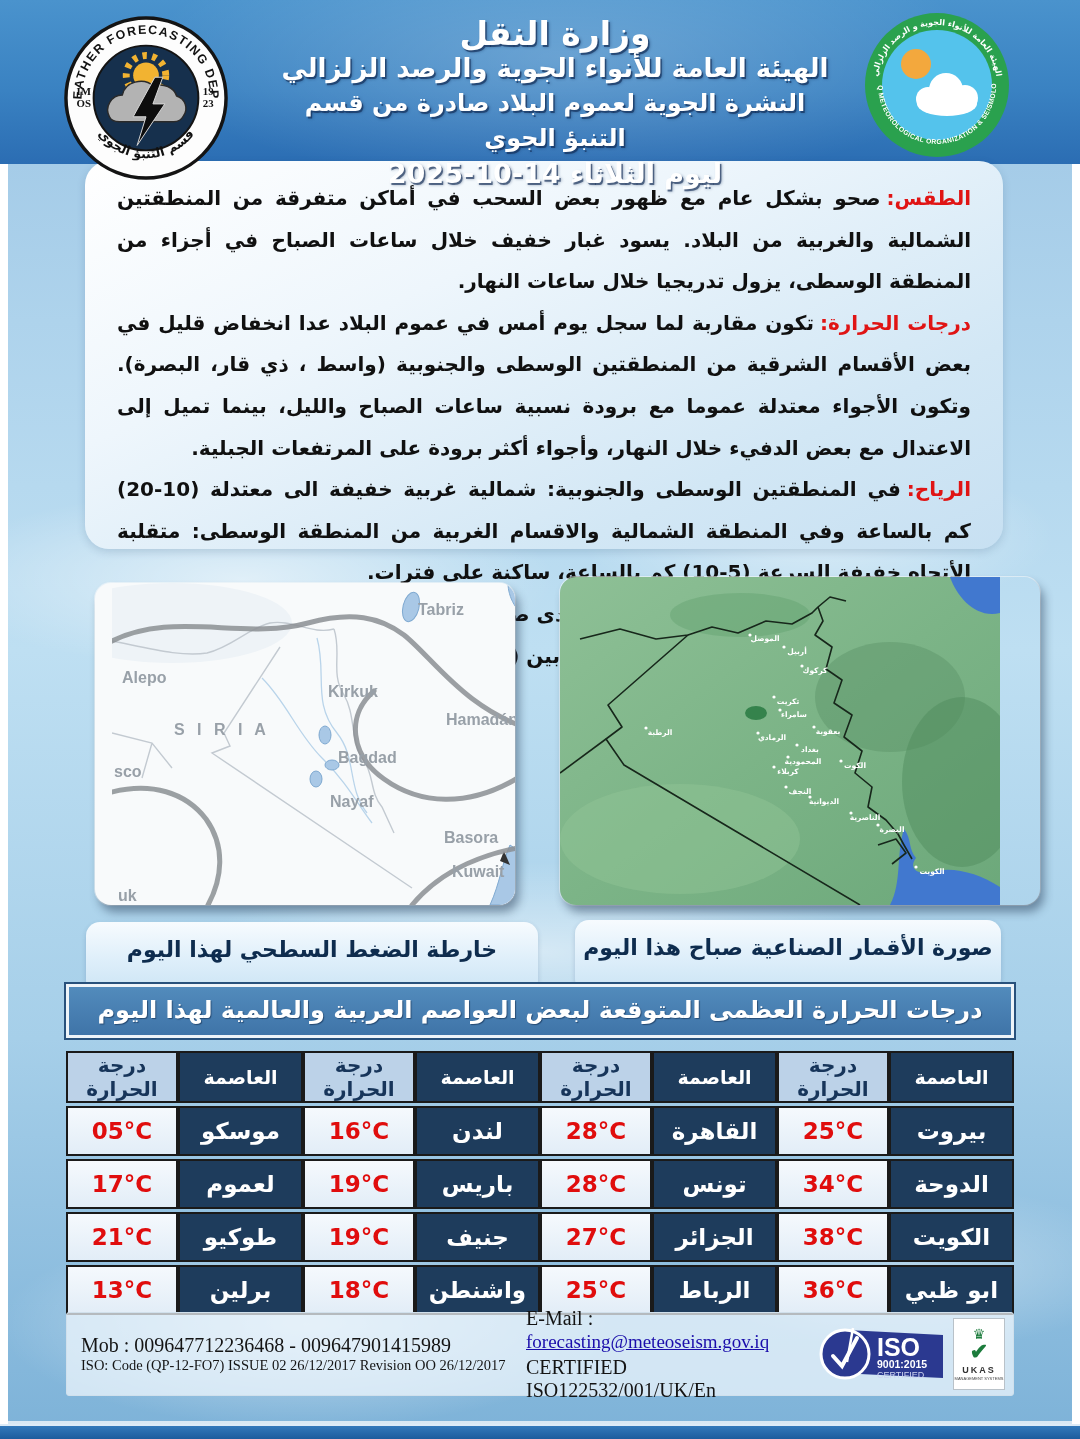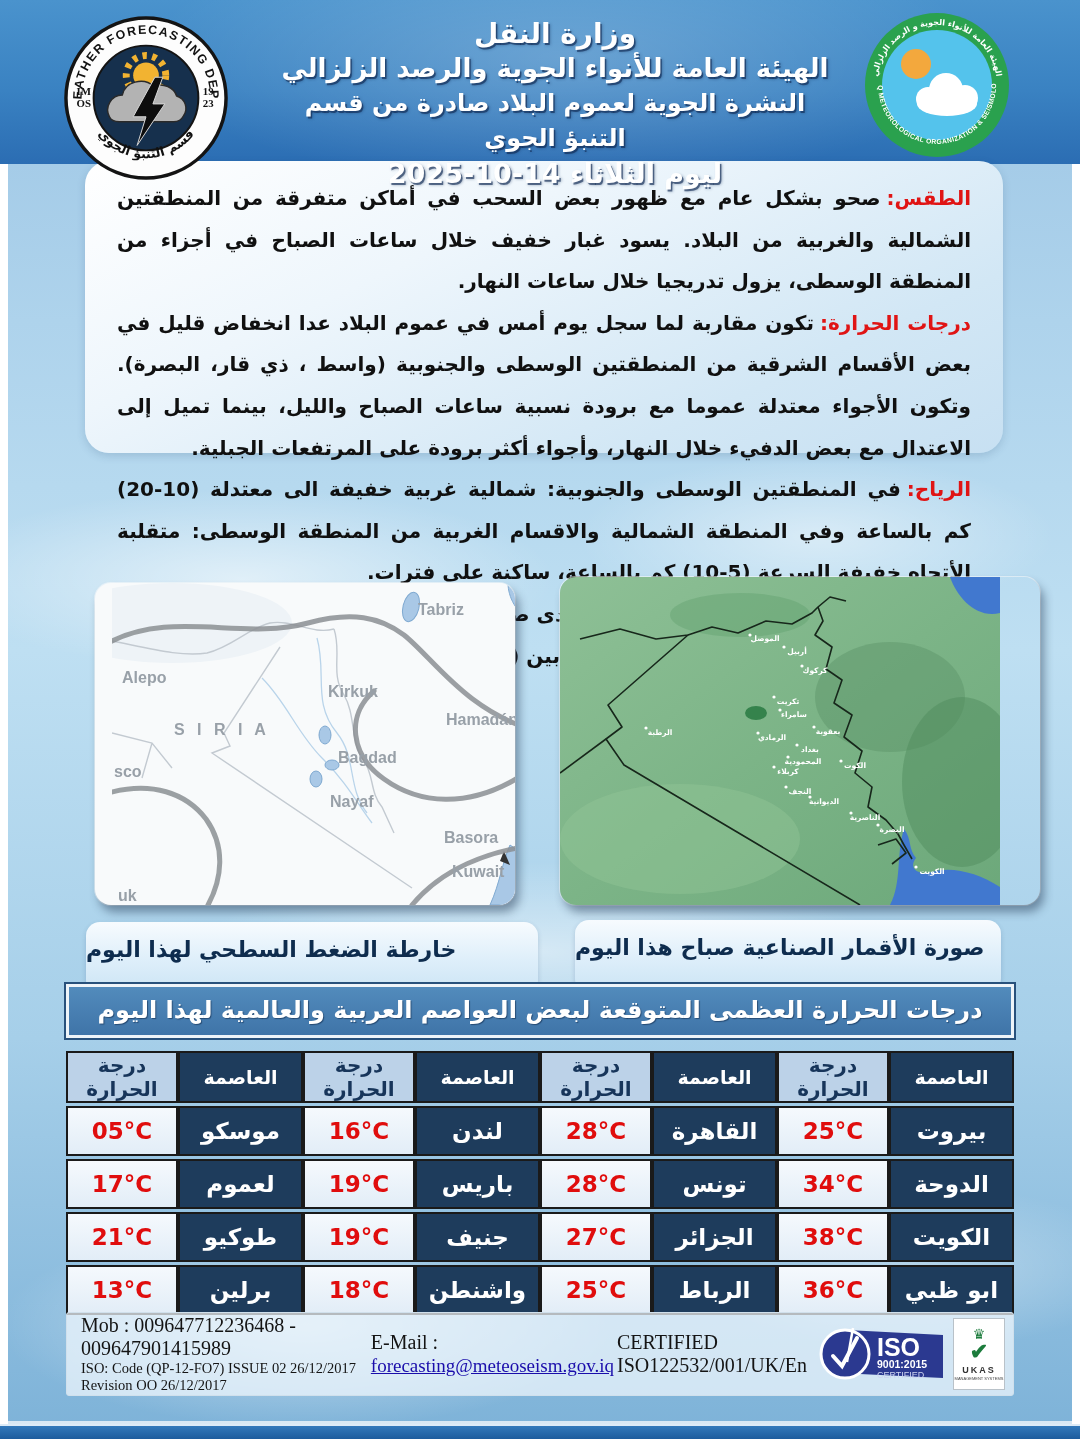--- a/index.html
+++ b/index.html
@@ -15,43 +15,43 @@
       radial-gradient(30% 8% at 85% 88%, rgba(255,255,255,.35), transparent 72%),
       linear-gradient(180deg,#9cc5e4 0%,#aed3ec 22%,#bedff2 45%,#a6cfe9 72%,#7db2d8 100%);
   }
   
   .band { position:absolute; left:0; right:0; top:0; height:164px; z-index:1;
     background: radial-gradient(60% 120% at 52% 35%, rgba(255,255,255,.22), transparent 65%),
                 linear-gradient(180deg,#4a93cd 0%,#3a82c2 55%,#2b6db3 100%); }
   .titles { position:absolute; left:280px; right:250px; top:16px; z-index:3; text-align:center;
     color:#fff; font-weight:bold; direction:rtl;
     text-shadow:1.5px 1.5px 0 rgba(16,42,84,.6), 2px 2px 3px rgba(16,42,84,.4); }
-  .titles .t1 { font-size:28px; line-height:35px; }
+  .titles .t1 { font-size:33px; line-height:35px; }
   .titles .t2 { font-size:26px; line-height:35px; }
   .titles .t3 { font-size:24px; line-height:35px; }
   .titles .t4 { font-size:27px; line-height:36px; }
   .logo { position:absolute; z-index:4; }
   .logo.left { left:62px; top:14px; }
   .logo.right { left:862px; top:10px; }
   
-  .panel { position:absolute; left:85px; top:161px; width:918px; height:292px; z-index:2;
+  .panel { position:absolute; left:85px; top:161px; width:918px; height:388px; z-index:2;
     border-radius:24px; background:linear-gradient(155deg,#ffffff 0%,#eef6fc 35%,#d2e7f5 75%,#c7e0f2 100%);
     box-shadow:0 3px 8px rgba(40,70,110,.18); padding:17px 32px 0 32px;
     direction:rtl; text-align:justify; }
   .panel p { font-size:20px; font-weight:bold; color:#101010; line-height:2.08; }
   .panel .lbl { color:#e01414; margin-left:6px; }
   
   .map { position:absolute; z-index:2; border-radius:16px; overflow:hidden;
     box-shadow:4px 7px 10px rgba(25,45,70,.45), 0 0 0 1px rgba(255,255,255,.55); }
   .map.pressure { left:95px; top:583px; width:420px; height:322px; background:#f8fafb;padding-left:17px; }
   .map.satellite { left:560px; top:577px; width:480px; height:328px; }
   .pill { position:absolute; z-index:2; height:72px; border-radius:14px;
     background:linear-gradient(180deg,#f7fbfe 0%,#ddeefa 55%,#cbe4f4 100%);
     box-shadow:0 2px 5px rgba(40,70,110,.2);
-    color:#0e2c4e; font-weight:bold; font-size:22px; text-align:left; line-height:56px; direction:rtl; }
+    color:#0e2c4e; font-weight:bold; font-size:22px; text-align:center; line-height:56px; direction:rtl; }
   .pill.left { left:86px; top:922px; width:452px; }
   .pill.right { left:575px; top:920px; width:426px; }
   
   .tbl-title { position:absolute; left:66px; top:984px; width:948px; height:54px; z-index:2;
     background:linear-gradient(180deg,#528bbc 0%,#3f74a8 100%);
     border:3px solid #eef4f9; outline:2px solid #28517c;
     color:#fff; font-weight:bold; font-size:24px; text-align:center; line-height:46px; direction:rtl;
     text-shadow:1px 1px 1px rgba(10,30,60,.5); }
   table.temps { position:absolute; left:66px; top:1048px; width:948px; z-index:2;
     direction:rtl; border-collapse:separate; border-spacing:0 3px; table-layout:fixed; }
@@ -61,21 +61,21 @@
   td.cap { height:50px; background:#1e3c5c; color:#fff; font-size:23px; font-weight:bold; }
   td.deg { height:50px; background:linear-gradient(180deg,#f5f9fd,#e2edf7); color:#e00d0d; font-size:23px; font-weight:bold; }
   
   .footer { position:absolute; left:66px; top:1312px; width:948px; height:84px; z-index:2;
     background:rgba(241,248,253,.72); border:1px solid #d0e0ec; border-radius:3px;
     display:flex; align-items:center; padding:0 8px 0 14px; gap:10px;
     font-family:"Liberation Serif", serif; color:#141414; }
   .f-left { width:435px; display:flex; flex-direction:column; }
   .f-left .mob { font-size:20px; }
   .f-left .isoline { font-size:14.5px; }
-  .f-mid { flex:1; display:flex; flex-direction:row; gap:3px; }
+  .f-mid { flex:1; display:flex; flex-direction:column; gap:3px; }
   .f-mid .emailrow { font-size:20px; }
   .f-mid .cert { font-size:20px; }
   .f-mid a { color:#1a0dab; text-decoration:underline; font-size:19px; }
   .badges { display:flex; align-items:center; gap:8px; }
   .ukas { width:52px; height:72px; background:#fff; border:1px solid #b9c2c9;
     display:flex; flex-direction:column; align-items:center; justify-content:center;
     font-family:"Liberation Sans", sans-serif; }
   .ukas .crown { color:#1c7c3c; font-size:14px; line-height:14px; }
   .ukas .chk { color:#1c7c3c; font-size:22px; line-height:22px; font-weight:bold; }
   .ukas .nm { font-size:9px; letter-spacing:2px; color:#333; font-weight:bold; margin-top:2px; }

